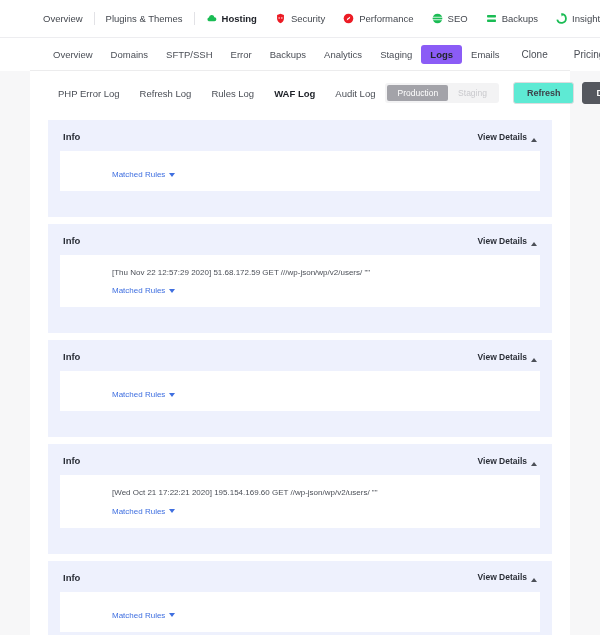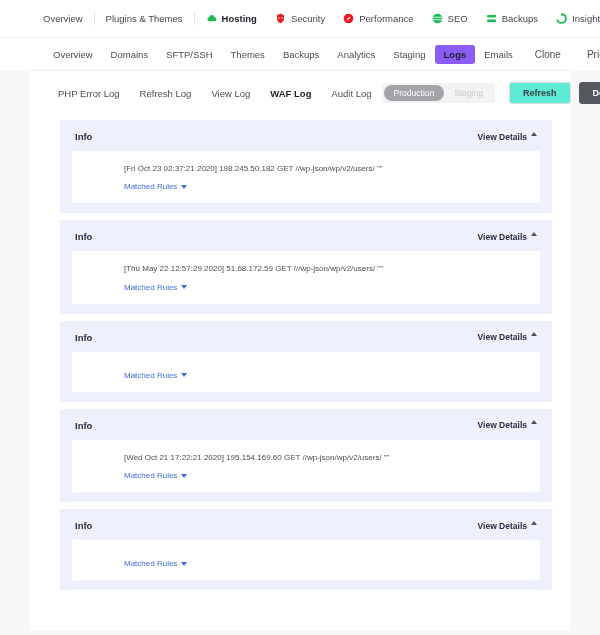--- a/index.html
+++ b/index.html
@@ -113,21 +113,21 @@
   .envtoggle {
     display: flex;
     background: #f3f3f4;
     border-radius: 3px;
     padding: 2px;
     margin-right: 14px;
   }
   .envbtn {
     font-size: 8.5px;
     padding: 3px 10px;
-    border-radius: 8px;
+    border-radius: 2px;
     color: #c9c9cd;
     white-space: nowrap;
     cursor: pointer;
   }
   .envbtn.active {
     background: #a3a3a9;
     color: #ffffff;
   }
   .btn {
     font-size: 9px;
@@ -146,40 +146,39 @@
     border-color: #55585f;
     color: #ffffff;
     margin-right: 0;
   }
 
   
   .logs { padding: 5px 18px 10px 18px; }
   .logcard {
     background: #eef1fd;
     margin-bottom: 7px;
-    padding: 9px 12px 10px 12px;
-    margin-left: 12px;
+    padding: 9px 12px 26px 12px;
   }
   .logcard-head {
     display: flex;
     align-items: center;
     padding: 2px 3px 0 3px;
   }
   .loglevel {
     font-size: 9.5px;
     font-weight: bold;
     color: #2b2f38;
   }
   .head-spacer { flex: 1; }
   .viewdetails {
     font-size: 8.5px;
     font-weight: bold;
     color: #2b2f38;
     display: flex;
-    align-items: flex-start;
+    align-items: flex-end;
     gap: 4px;
     cursor: pointer;
   }
   .caret-up {
     width: 0; height: 0;
     border-left: 3px solid transparent;
     border-right: 3px solid transparent;
     border-bottom: 4px solid #4b4f57;
   }
   .logbody {
@@ -278,42 +277,42 @@
     </div>
 
 </div>
 
 <div class="subnav-wrap">
   <div class="subnav">
     <div id="subnav-left" style="display:flex;align-items:center;">
         <div class="subnav-item"><span>Overview</span></div>
         <div class="subnav-item"><span>Domains</span></div>
         <div class="subnav-item"><span>SFTP/SSH</span></div>
-        <div class="subnav-item"><span>Themes</span></div>
+        <div class="subnav-item"><span>Error</span></div>
         <div class="subnav-item"><span>Backups</span></div>
         <div class="subnav-item"><span>Analytics</span></div>
         <div class="subnav-item"><span>Staging</span></div>
         <div class="subnav-item active"><span>Logs</span></div>
         <div class="subnav-item"><span>Emails</span></div>
       </div>
     <div class="subnav-spacer"></div>
     <div id="subnav-right" style="display:flex;align-items:center;">
         <div class="subnav-right"><span>Clone</span></div>
         <div class="subnav-right"><span>Pricing</span></div>
       </div>
   </div>
 </div>
 
 <div class="panel">
 
   <div class="logbar">
     <div id="log-tabs" style="display:flex;align-items:flex-end;">
         <div class="logtab"><span>PHP Error Log</span></div>
         <div class="logtab"><span>Refresh Log</span></div>
-        <div class="logtab"><span>View Log</span></div>
+        <div class="logtab"><span>Rules Log</span></div>
         <div class="logtab active"><span>WAF Log</span></div>
         <div class="logtab"><span>Audit Log</span></div>
       </div>
     <div class="logbar-spacer"></div>
 
     <div class="envtoggle">
       <div class="envbtn active">Production</div>
       <div class="envbtn">Staging</div>
     </div>
 
@@ -324,35 +323,35 @@
   <div class="logs" id="log-list">
       <div class="logcard">
         <div class="logcard-head">
           <div class="loglevel">Info</div>
           <div class="head-spacer"></div>
           <div class="viewdetails">
             <span>View Details</span>
             <span class="caret-up"></span>
           </div>
         </div>
-        <div class="logbody"><div class="logline">[Fri Oct 23 02:37:21 2020] 198.245.50.182 GET //wp-json/wp/v2/users/ ""</div><div class="matched">
-            <span>Matched Rules</span>
-            <span class="caret-down"></span>
-          </div></div>
-      </div>
-      <div class="logcard">
-        <div class="logcard-head">
-          <div class="loglevel">Info</div>
-          <div class="head-spacer"></div>
-          <div class="viewdetails">
-            <span>View Details</span>
-            <span class="caret-up"></span>
-          </div>
-        </div>
-        <div class="logbody"><div class="logline">[Thu May 22 12:57:29 2020] 51.68.172.59 GET ///wp-json/wp/v2/users/ ""</div><div class="matched">
+        <div class="logbody"><div class="matched">
+            <span>Matched Rules</span>
+            <span class="caret-down"></span>
+          </div></div>
+      </div>
+      <div class="logcard">
+        <div class="logcard-head">
+          <div class="loglevel">Info</div>
+          <div class="head-spacer"></div>
+          <div class="viewdetails">
+            <span>View Details</span>
+            <span class="caret-up"></span>
+          </div>
+        </div>
+        <div class="logbody"><div class="logline">[Thu Nov 22 12:57:29 2020] 51.68.172.59 GET ///wp-json/wp/v2/users/ ""</div><div class="matched">
             <span>Matched Rules</span>
             <span class="caret-down"></span>
           </div></div>
       </div>
       <div class="logcard">
         <div class="logcard-head">
           <div class="loglevel">Info</div>
           <div class="head-spacer"></div>
           <div class="viewdetails">
             <span>View Details</span>

